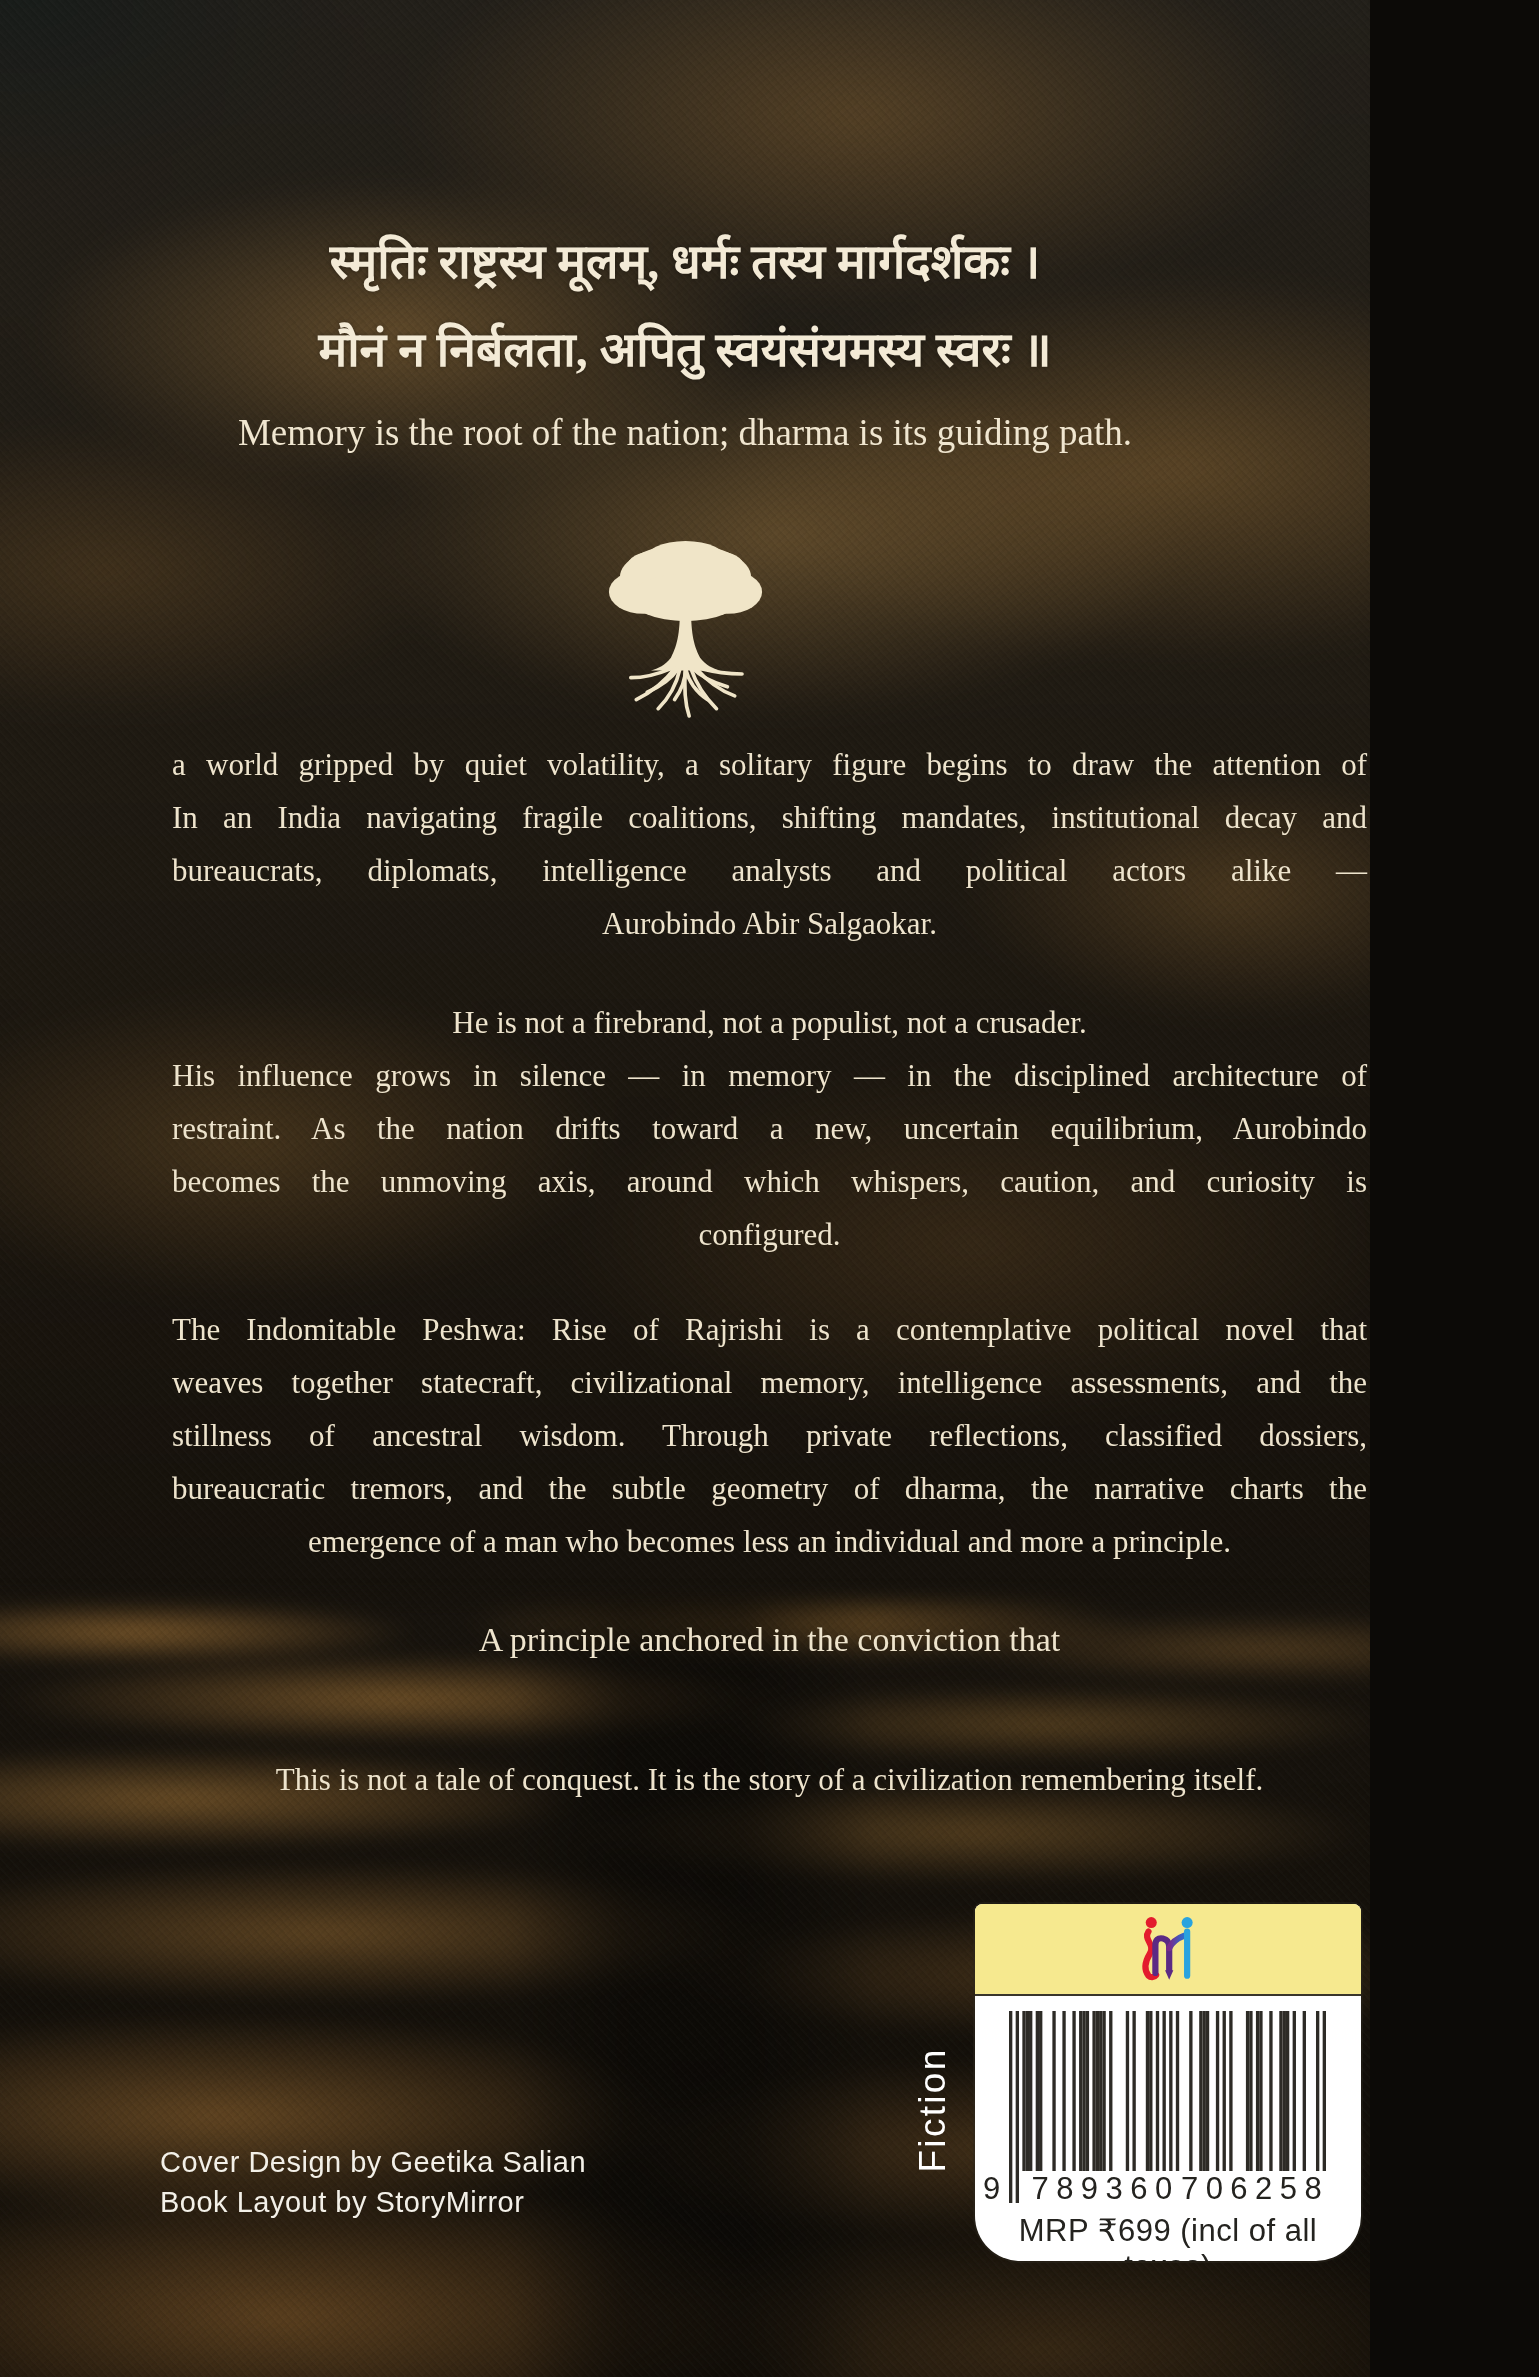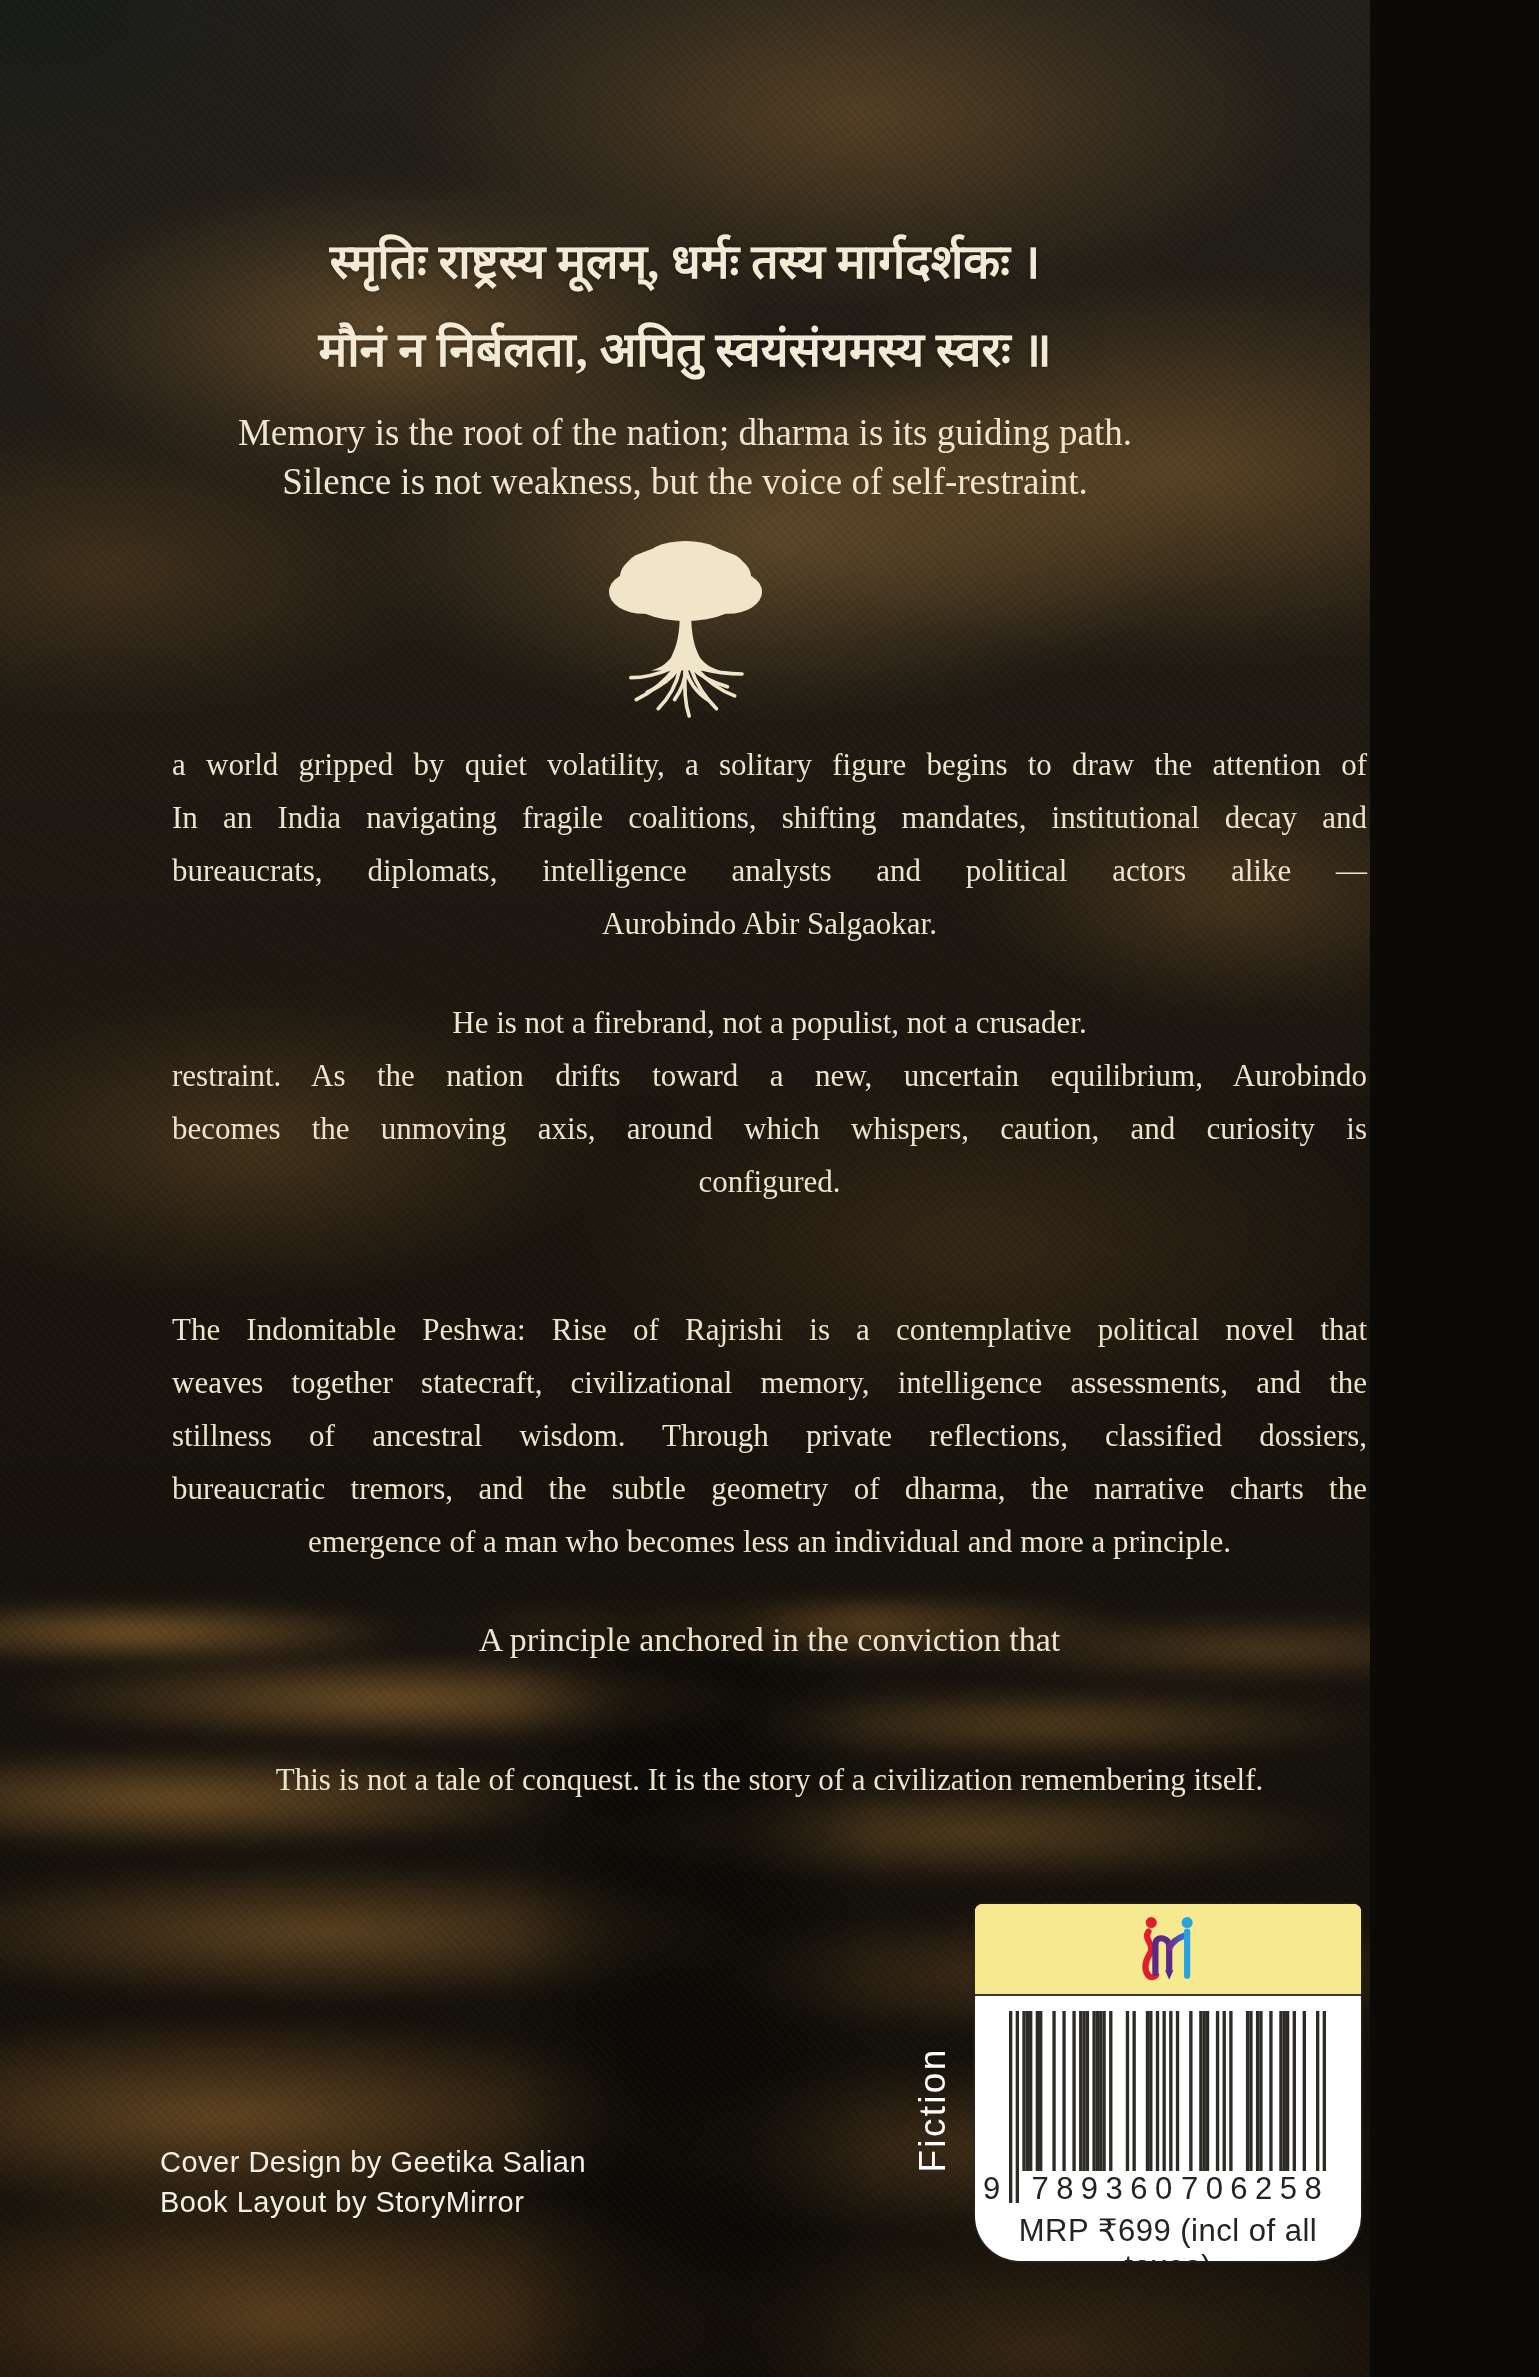--- a/index.html
+++ b/index.html
@@ -138,21 +138,20 @@
 
   <div class="content">
 
     <div class="shloka">
       <div>स्मृतिः राष्ट्रस्य मूलम्, धर्मः तस्य मार्गदर्शकः ।</div>
       <div>मौनं न निर्बलता, अपितु स्वयंसंयमस्य स्वरः ॥</div>
     </div>
 
     <div class="translation">
       <div>Memory is the root of the nation; dharma is its guiding path.</div>
-      <div>Silence is not weakness, but the voice of self-restraint.</div>
     </div>
 
     <div class="tree-wrap">
       <svg viewBox="0 0 200 215" xmlns="http://www.w3.org/2000/svg">
         <g fill="#f0e5c8">
           <ellipse cx="100" cy="52" rx="72" ry="36"></ellipse>
           <ellipse cx="54" cy="68" rx="38" ry="24"></ellipse>
           <ellipse cx="146" cy="68" rx="38" ry="24"></ellipse>
           <ellipse cx="100" cy="34" rx="46" ry="22"></ellipse>
           <ellipse cx="66" cy="40" rx="30" ry="17"></ellipse>
@@ -177,20 +176,21 @@
     </div>
 
     <div id="para1" class="p-block">
         <div class="tline t-justify">a world gripped by quiet volatility, a solitary figure begins to draw the attention of</div>
         <div class="tline t-justify">In an India navigating fragile coalitions, shifting mandates, institutional decay and</div>
         <div class="tline t-justify">bureaucrats, diplomats, intelligence analysts and political actors alike —</div>
         <div class="tline t-center">Aurobindo Abir Salgaokar.</div>
       </div>
     <div id="para2" class="p-block">
         <div class="tline t-center">He is not a firebrand, not a populist, not a crusader.</div>
+        <div class="tline t-justify">His influence grows in silence — in memory — in the disciplined architecture of</div>
         <div class="tline t-justify">restraint. As the nation drifts toward a new, uncertain equilibrium, Aurobindo</div>
         <div class="tline t-justify">becomes the unmoving axis, around which whispers, caution, and curiosity is</div>
         <div class="tline t-center">configured.</div>
       </div>
     <div id="para3" class="p-block">
         <div class="tline t-justify">The Indomitable Peshwa: Rise of Rajrishi is a contemplative political novel that</div>
         <div class="tline t-justify">weaves together statecraft, civilizational memory, intelligence assessments, and the</div>
         <div class="tline t-justify">stillness of ancestral wisdom. Through private reflections, classified dossiers,</div>
         <div class="tline t-justify">bureaucratic tremors, and the subtle geometry of dharma, the narrative charts the</div>
         <div class="tline t-center">emergence of a man who becomes less an individual and more a principle.</div>

